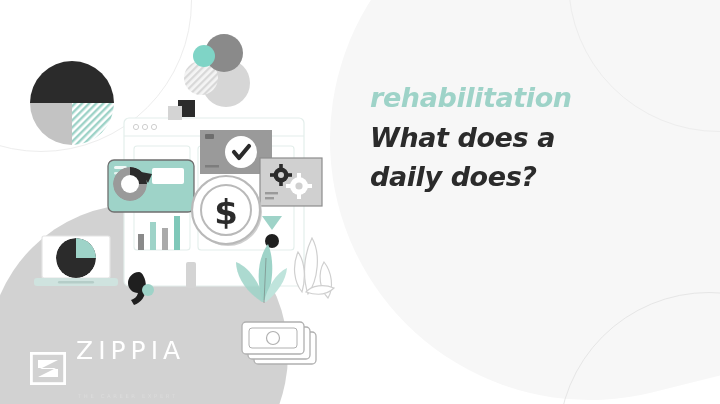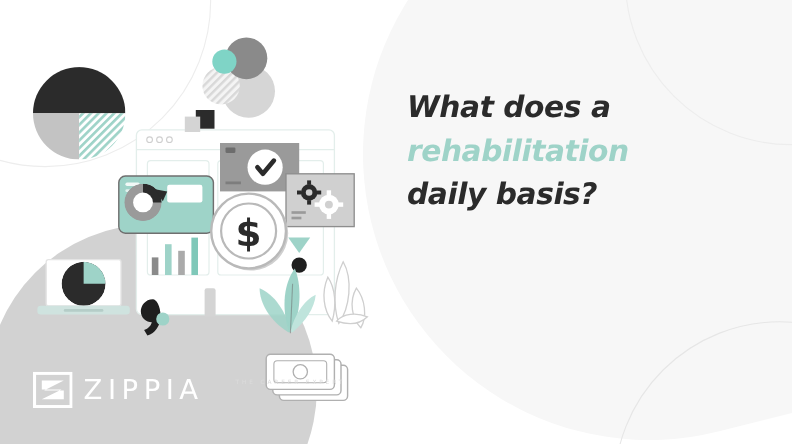--- a/index.html
+++ b/index.html
@@ -91,20 +91,21 @@
     align-items: center;
     gap: 10px;
   }
   .logo-mark {
     width: 36px;
     height: 33px;
     position: relative;
   }
   .logo-text-wrap {
     display: flex;
+    flex-direction: column;
     line-height: 1;
     gap: 27px;
   }
   .logo-word {
     font-family: "DejaVu Sans", sans-serif;
     font-size: 25px;
     font-weight: normal;
     letter-spacing: 5px;
     color: #ffffff;
   }
@@ -280,25 +281,25 @@
         <rect x="254" y="332" width="62" height="32" rx="4"></rect>
         <rect x="248" y="327" width="62" height="32" rx="4"></rect>
         <rect x="242" y="322" width="62" height="32" rx="4"></rect>
         <rect x="249" y="328" width="48" height="20" rx="3" stroke-width="1"></rect>
         <circle cx="273" cy="338" r="6.5" stroke-width="1.2"></circle>
       </g>
     </svg>
   </div>
 
   <div class="headline">
-    <div>What does a</div>
     <div>
       <span class="accent">rehabilitation</span>
     </div>
-    <div>daily basis?</div>
+    <div>What does a</div>
+    <div>daily does?</div>
   </div>
 
   <div class="logo">
     <div class="logo-mark">
       <svg width="36" height="33" viewBox="0 0 36 33" xmlns="http://www.w3.org/2000/svg">
         <rect x="1.4" y="1.4" width="33.2" height="30.2" fill="none" stroke="#ffffff" stroke-width="2.8"></rect>
         <path d="M8 8 L28 8 L10 17 L28 17 L28 25 L8 25 L26 16 L8 16 Z" fill="#ffffff"></path>
       </svg>
     </div>
     <div class="logo-text-wrap">

